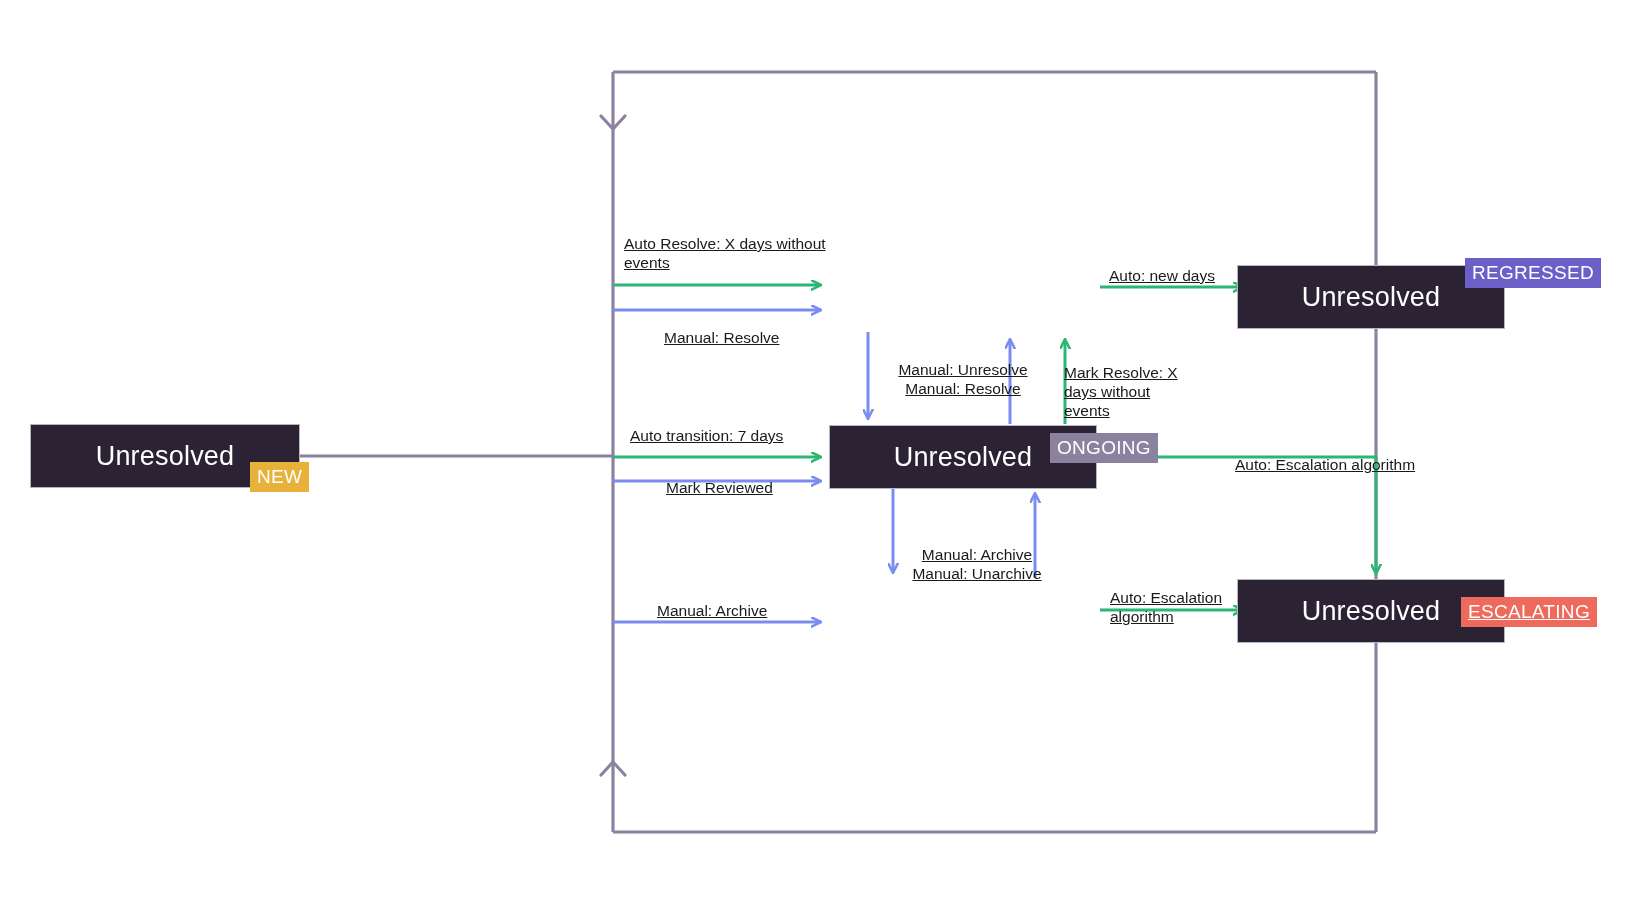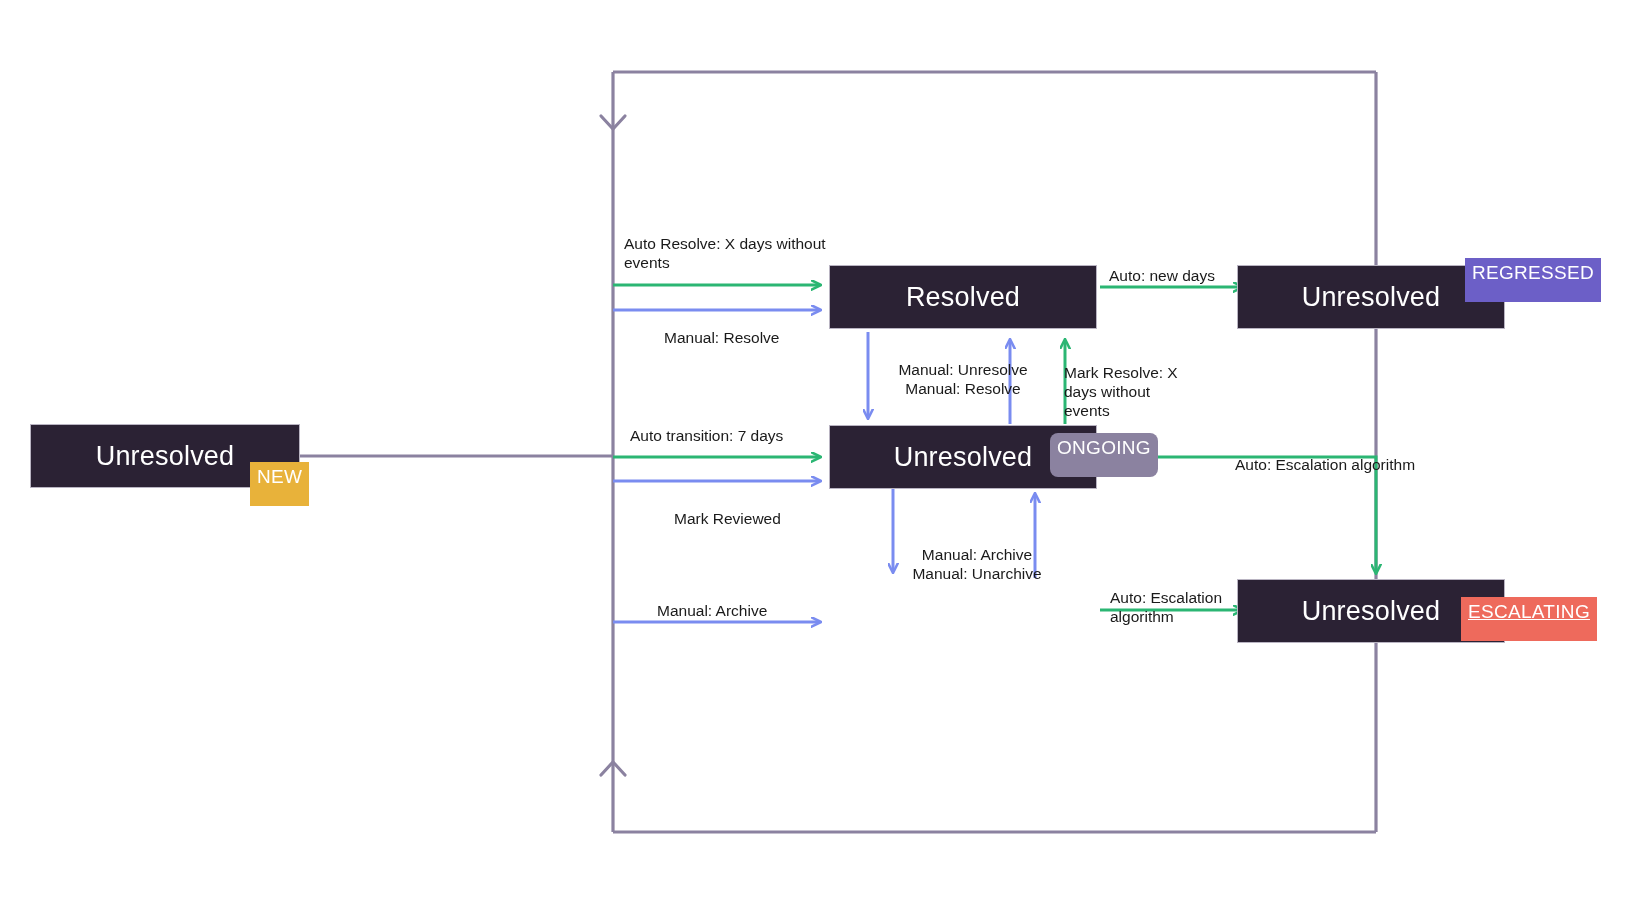--- a/index.html
+++ b/index.html
@@ -35,36 +35,37 @@
     letter-spacing: 0.2px;
     box-sizing: border-box;
     border: 1px solid #b9b4c2;
     z-index: 3;
   }
   .badge {
     position: absolute;
     color: #ffffff;
     font-size: 19px;
     line-height: 1;
-    padding: 5px 7px 20px 7px;
+    padding: 5px 7px 6px 7px;
     letter-spacing: 0.3px;
     white-space: nowrap;
     z-index: 5;
   }
   .badge.new      { background: #e8b23a; }
   .badge.ongoing  { background: #8b82a0; }
   .badge.regressed{ background: #6c5fc7; }
   .badge.escalating{ background: #ee6a5c; }
   .edge-label {
     position: absolute;
     color: #1a1a1a;
     font-size: 15.5px;
     line-height: 19px;
     white-space: pre-line;
     z-index: 4;
+    text-decoration: underline;
   }
   .edge-label.center { text-align: center; }
 </style>
 </head>
 <body>
 
 <div id="canvas">
 
   <svg id="wires" viewBox="0 0 1636 906" width="1636" height="906" xmlns="http://www.w3.org/2000/svg">
     <defs>
@@ -114,48 +115,45 @@
       <path d="M893,488 L893,572" marker-end="url(#ah-blue)"></path>
       <path d="M1035,578 L1035,494" marker-end="url(#ah-blue)"></path>
     </g>
   </svg>
 
   <div class="node" style="left:30px; top:424px; width:270px; height:64px;">
     <span>Unresolved</span>
   </div>
   <div class="badge new" style="left:250px; top:434px;margin-top:28px;">NEW</div>
 
-  <div class="node" style="left:829px; top:265px; width:268px; height:64px;">
-    <span>Resolved</span>
-  </div>
 
   <div class="node" style="left:829px; top:425px; width:268px; height:64px;">
     <span>Unresolved</span>
   </div>
-  <div class="badge ongoing" style="left:1050px; top:433px;border-radius:8px;">ONGOING</div>
+  <div class="badge ongoing" style="left:1050px; top:433px;">ONGOING</div>
 
 
   <div class="node" style="left:1237px; top:265px; width:268px; height:64px;">
     <span>Unresolved</span>
   </div>
   <div class="badge regressed" style="left:1465px; top:258px;">REGRESSED</div>
 
   <div class="node" style="left:1237px; top:579px; width:268px; height:64px;">
     <span>Unresolved</span>
   </div>
   <div class="badge escalating" style="left:1461px; top:597px;text-decoration:underline;">ESCALATING</div>
 
   <div class="edge-label" style="left:624px; top:234px; width:215px;">Auto Resolve: X days without
 events</div>
 
   <div class="edge-label" style="left:664px; top:328px;">Manual: Resolve</div>
 
   <div class="edge-label" style="left:630px; top:426px;">Auto transition: 7 days</div>
 
-  <div class="edge-label" style="left:666px; top:509px;margin-left:8px;">Mark Reviewed</div>
+  <div class="edge-label" style="left:666px; top:478px;">Mark Reviewed</div>
 
   <div class="edge-label" style="left:657px; top:601px;">Manual: Archive</div>
 
   <div class="edge-label" style="left:1109px; top:266px;">Auto: new days</div>
 
   <div class="edge-label center" style="left:863px; top:360px; width:200px;">Manual: Unresolve
 Manual: Resolve</div>
 
   <div class="edge-label" style="left:1064px; top:363px; width:130px;">Mark Resolve: X
 days without

